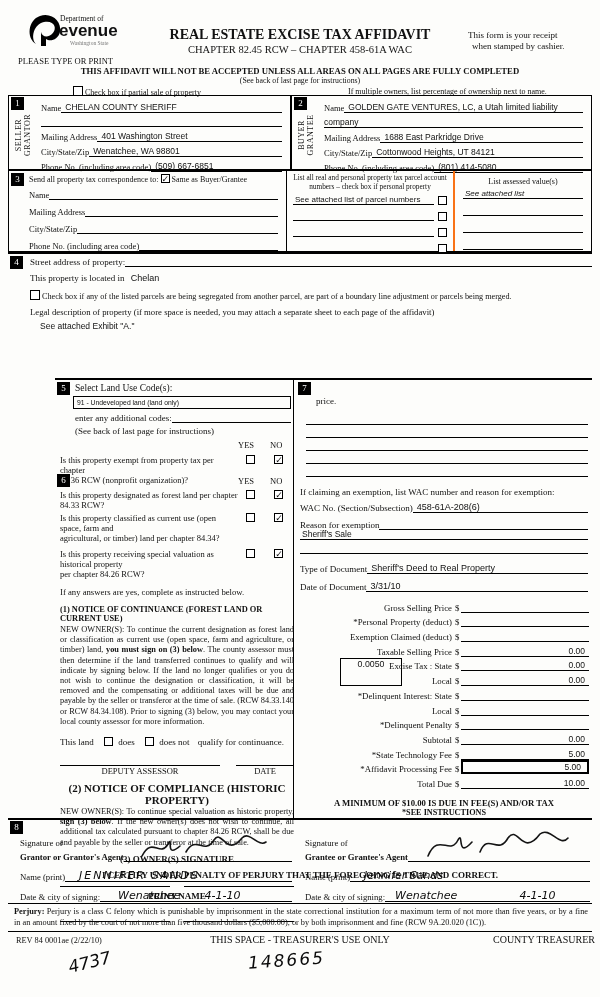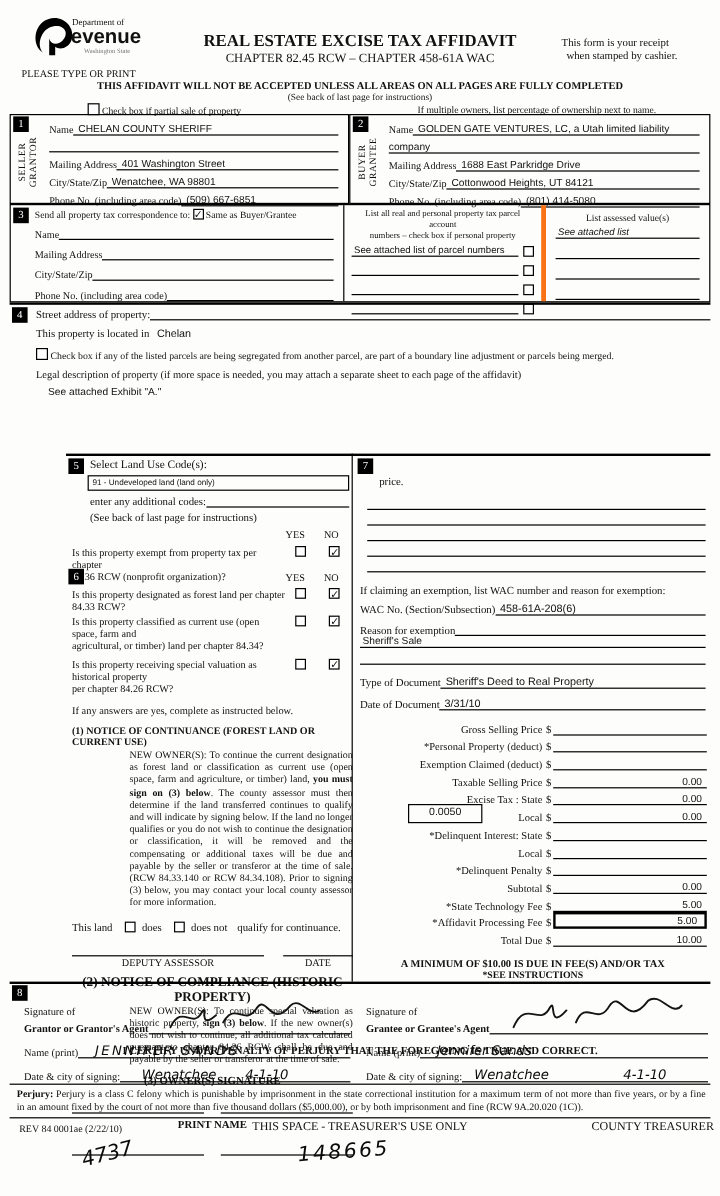--- a/index.html
+++ b/index.html
@@ -19,27 +19,27 @@
   .fill { flex:1; border-bottom:1px solid #000; min-height:10px; }
   .lbl { white-space:nowrap; }
   .val { font-family:"Liberation Sans", sans-serif; padding-left:4px; white-space:nowrap; }
   .vlabel { position:absolute; width:70px; text-align:center; font-size:8px; letter-spacing:.5px;
             transform:rotate(-90deg); line-height:9px; }
   .sec12 { position:absolute; top:95px; height:75px; border:1.5px solid #000; }
   .hr { position:absolute; background:#000; }
   .qrow { display:flex; margin-top:3px; }
   .qtext { width:180px; line-height:10px; }
   .qcb { width:28px; text-align:left; padding-left:8px; }
-  .par { font-size:8.3px; line-height:10.2px; text-align:justify;margin-left:48px; }
+  .par { font-size:8.3px; line-height:10.2px; text-align:justify; }
   .feerow { display:flex; align-items:flex-end; height:14.7px; position:relative; }
   .feelabel { width:152px; text-align:right; white-space:nowrap; }
   .dollar { padding:0 2px 0 3px; }
   .feefill { flex:1; border-bottom:1px solid #000; text-align:right; font-family:"Liberation Sans", sans-serif; font-size:8.5px; padding-right:4px; }
   .feefill.boxed { border:2px solid #000; padding-right:6px; }
-  .ratebox { position:absolute; left:40px; bottom:0; width:62px; height:16px; border:1.5px solid #000;
+  .ratebox { position:absolute; left:40px; bottom:0; width:62px; height:28px; border:1.5px solid #000;
              text-align:center; font-family:"Liberation Sans", sans-serif; line-height:11px; }
   .blankline { border-bottom:1px solid #000; height:13px; }
   .sigline { border-bottom:1px solid #000; }
 </style>
 </head>
 <body>
 
 <div class="sheet">
 
   <div class="abs ctr b" style="left:120px; top:27px; width:360px; font-size:14px;">REAL ESTATE EXCISE TAX AFFIDAVIT</div>
@@ -141,21 +141,21 @@
       <div class="frow" style="margin-top:7px;">
         <span class="lbl">City/State/Zip</span>
         <span class="fill"></span>
       </div>
       <div class="frow" style="margin-top:7px;">
         <span class="lbl">Phone No. (including area code)</span>
         <span class="fill"></span>
       </div>
     </div>
 
-    <div style="width:168px; padding:2px 6px 0 6px; border-right:4px solid #f97316; font-size:7.3px;">
+    <div style="width:168px; padding:2px 6px 0 6px; border-right:2px solid #f97316; font-size:7.3px;">
       <div class="ctr">List all real and personal property tax parcel account</div>
       <div class="ctr">numbers – check box if personal property</div>
       <div class="frow" style="margin-top:4px;">
         <span class="fill" style="font-size:8px;"><span class="val" style="padding-left:2px;">See attached list of parcel numbers</span></span>
         <span class="cb" style="margin-left:4px;"></span>
       </div>
       <div class="frow" style="margin-top:6px;">
         <span class="fill"></span>
         <span class="cb" style="margin-left:4px;"></span>
       </div>

